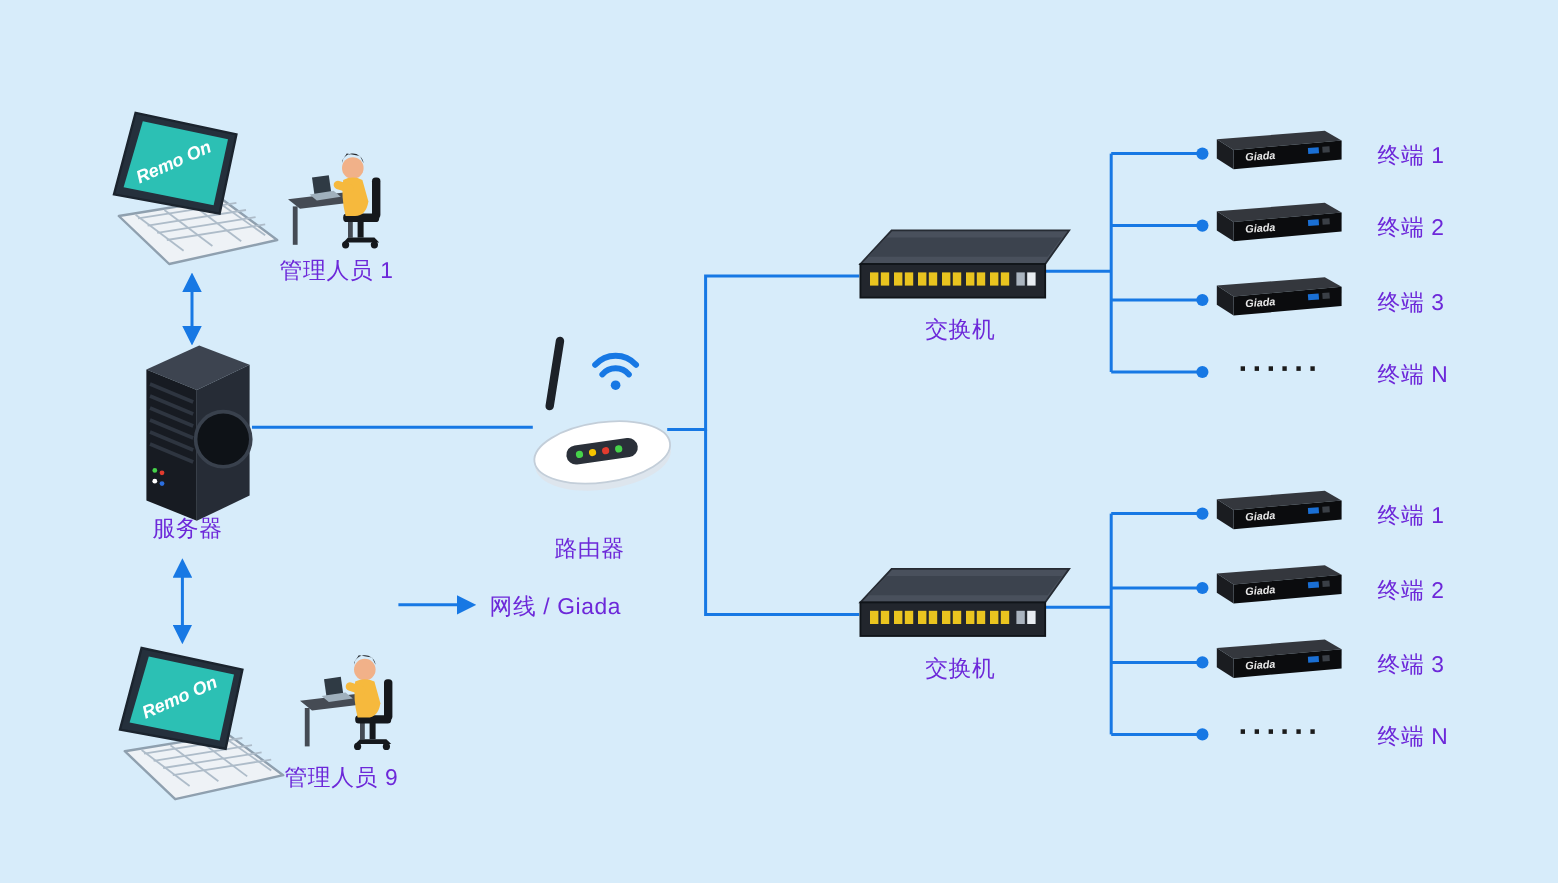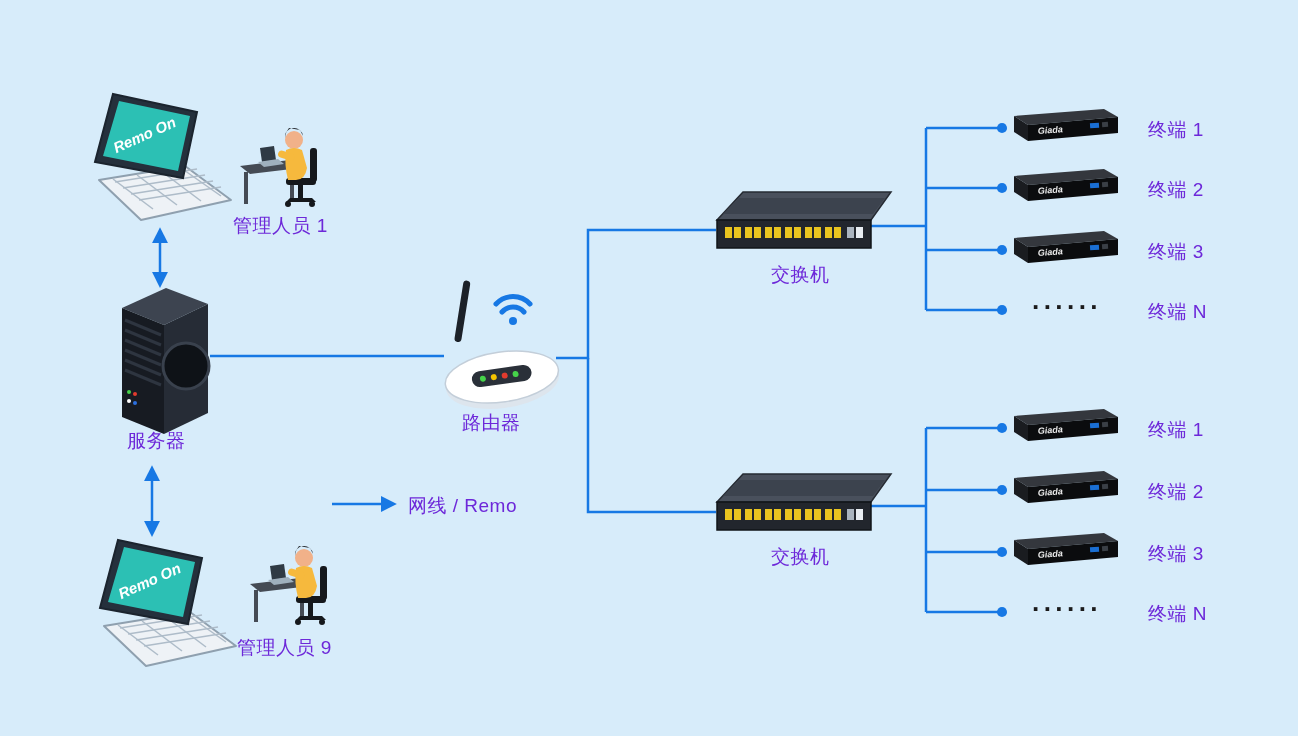--- a/index.html
+++ b/index.html
@@ -139,23 +139,23 @@
         <ellipse cx="62" cy="104" rx="57" ry="26" fill="#dde5ed"></ellipse>
         <ellipse cx="62" cy="99" rx="57" ry="25" fill="#ffffff" stroke="#c3ced9" stroke-width="1.5"></ellipse>
         <rect x="32" y="90" width="60" height="16" rx="8" fill="#2a3039"></rect>
         <circle cx="43" cy="98" r="3" fill="#46d34a"></circle>
         <circle cx="54" cy="98" r="3" fill="#f5c400"></circle>
         <circle cx="65" cy="98" r="3" fill="#e23b2e"></circle>
         <circle cx="76" cy="98" r="3" fill="#46d34a"></circle>
       </g>
     </svg>
   </div>
-  <div class="label" style="left:462px;top:410px;">路由器</div>
-
-  <div class="label" style="left:408px;top:493px;">网线 / Remo</div>
+  <div class="label" style="left:462px;top:444px;">路由器</div>
+
+  <div class="label" style="left:408px;top:493px;">网线 / Giada</div>
 
   <div class="node" style="left:90px;top:528px;">
     <svg width="150" height="148" viewBox="0 0 150 148">
       <polygon points="14,98 100,84 146,118 56,138" fill="#eef2f6" stroke="#8fa0af" stroke-width="2" stroke-linejoin="round"></polygon>
       <g stroke="#aebcc9" stroke-width="1.5">
         <line x1="30" y1="100" x2="112" y2="87"></line>
         <line x1="38" y1="106" x2="120" y2="93"></line>
         <line x1="46" y1="112" x2="128" y2="99"></line>
         <line x1="54" y1="118" x2="136" y2="105"></line>
         <line x1="28" y1="97" x2="68" y2="127"></line>

